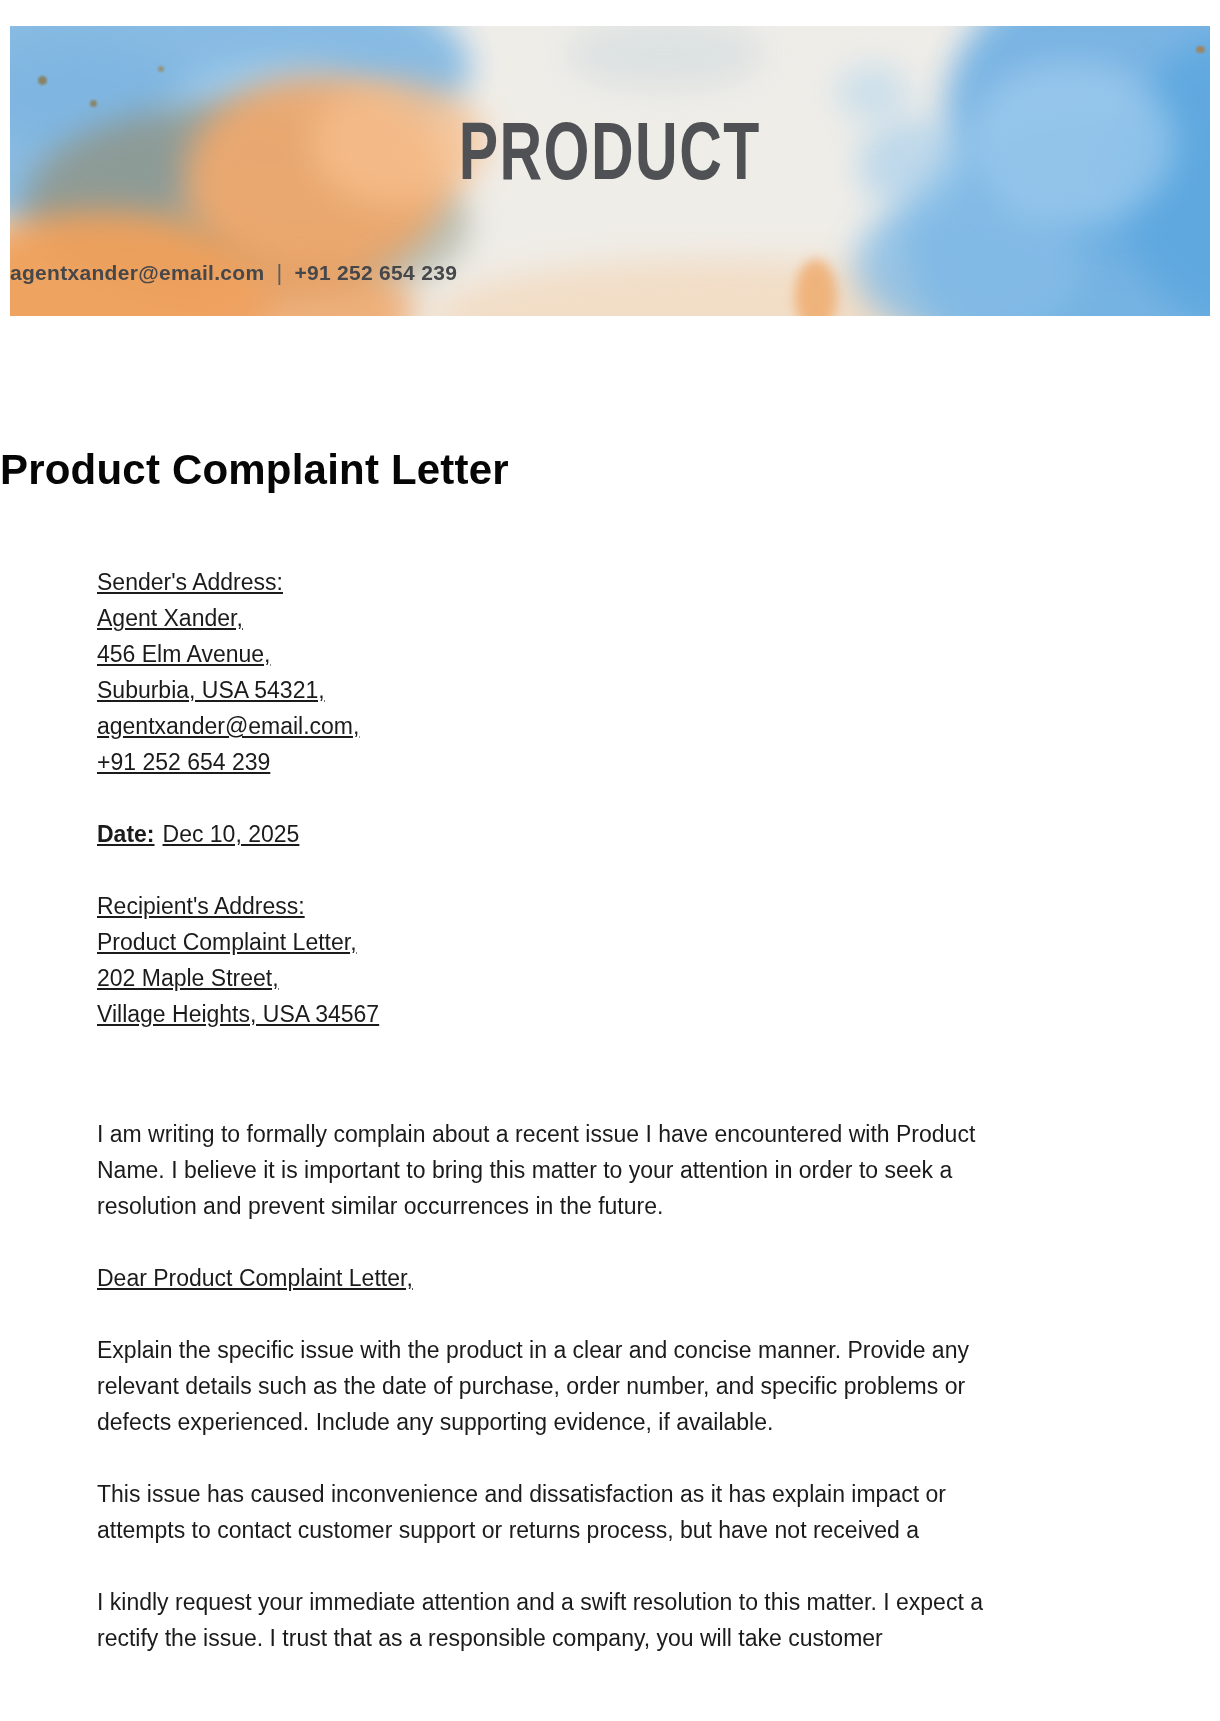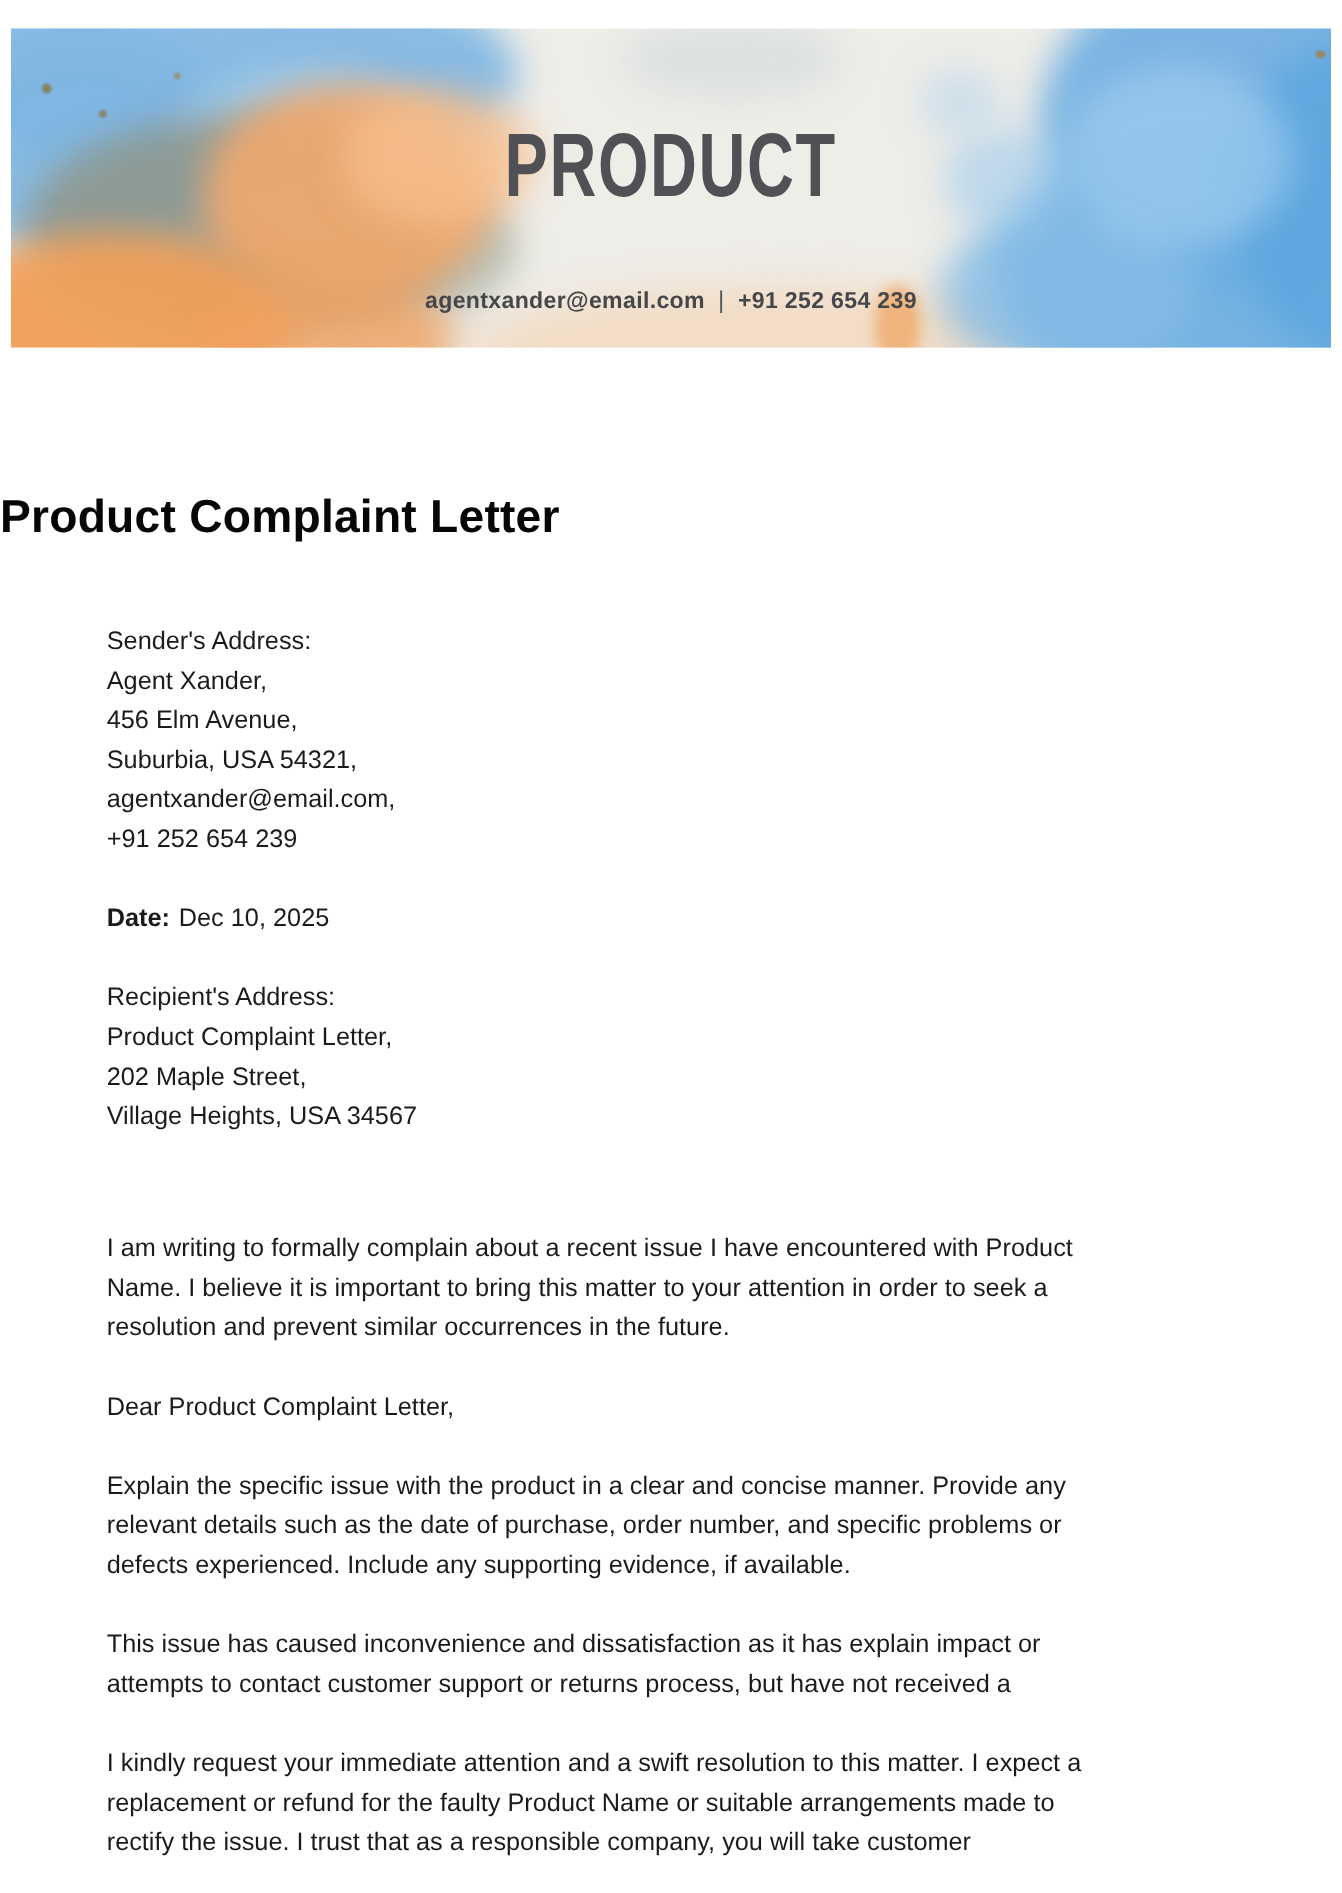--- a/index.html
+++ b/index.html
@@ -49,40 +49,40 @@
   .banner-text{position:absolute;inset:0;z-index:5;}
   .bt-line{
     position:absolute;left:0;right:0;text-align:center;
     font-weight:700;color:#505155;line-height:1;letter-spacing:2px;
     white-space:nowrap;
   }
   .bt1{top:84px;font-size:82px;}
   .bt2{top:148px;font-size:82px;}
   .bt-line .squeeze{display:inline-block;transform:scaleX(.72);transform-origin:center top;}
   .bt3{
-    position:absolute;top:234px;left:0;right:0;text-align:center;
+    position:absolute;top:234px;left:0;right:0;
     font-size:21px;font-weight:700;color:#46474a;letter-spacing:.3px;white-space:nowrap;
   }
   .bt3 .sep{font-weight:400;color:#5a5b5e;padding:0 12px;font-size:22px;}
 
   
   .letter-title{
     margin:130px 0 0;
     text-align:left;
     font-size:42px;line-height:48px;font-weight:700;color:#060606;
     letter-spacing:.2px;
   }
   .letter-body{
     margin:70px 0 0 97px;
     width:1052px;
     font-size:23px;line-height:36px;color:#1b1b1b;
   }
   .block{margin:0 0 36px;}
   .recipient-block{margin-bottom:84px;}
-  .tline{white-space:nowrap;}
+  .tline{white-space:nowrap;text-decoration:underline;}
   .date-label{font-weight:700;margin-right:8px;}
   .para div{white-space:nowrap;}
 </style>
 </head>
 <body>
 
 <div class="page">
 
   <div class="banner">
     <div class="blob b1"></div>
@@ -157,18 +157,17 @@
       <div>defects experienced. Include any supporting evidence, if available.</div>
     </div>
 
     <div class="block para">
       <div>This issue has caused inconvenience and dissatisfaction as it has explain impact or</div>
       <div>attempts to contact customer support or returns process, but have not received a</div>
     </div>
 
     <div class="block para">
       <div>I kindly request your immediate attention and a swift resolution to this matter. I expect a</div>
-      <div>replacement or refund for the faulty Product Name or suitable arrangements made to</div>
       <div>rectify the issue. I trust that as a responsible company, you will take customer</div>
     </div>
 
   </div>
 </div>
 
 </body></html>

